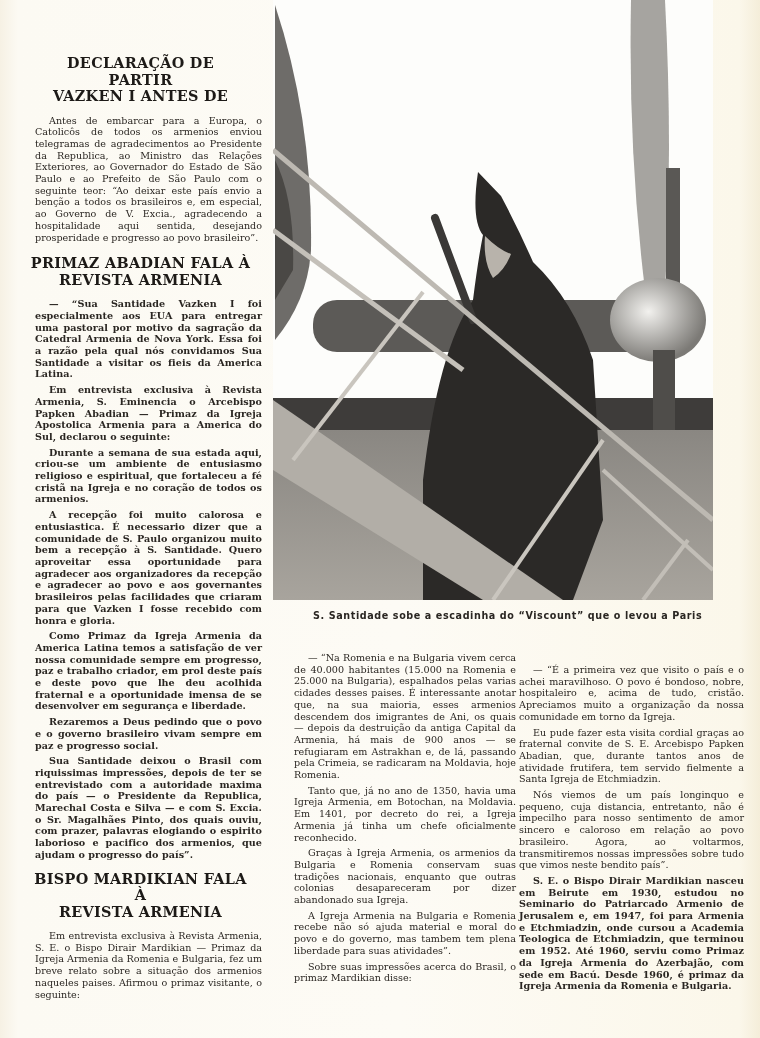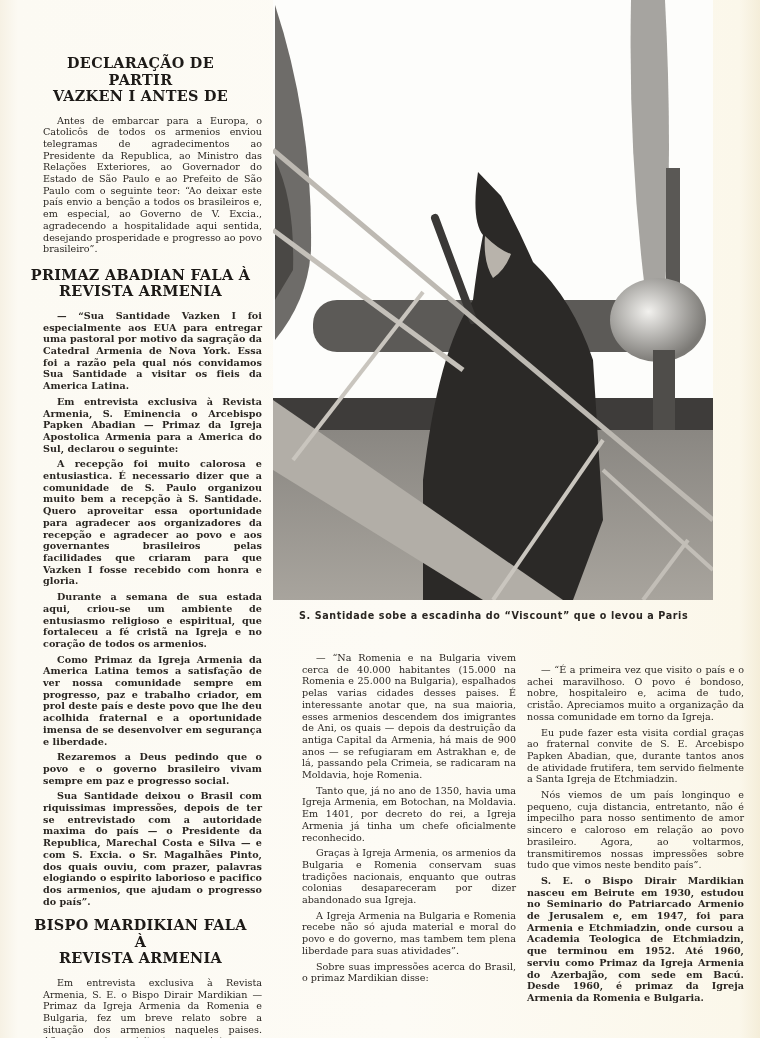--- a/index.html
+++ b/index.html
@@ -5,37 +5,37 @@
   html, body { margin: 0; padding: 0; }
   body {
     width: 760px; height: 1038px; overflow: hidden;
     background: #fbf8ef;
     font-family: "DejaVu Serif", "Liberation Serif", serif;
     color: #2a2622;
     position: relative;
   }
   .page { position: absolute; inset: 0; background: linear-gradient(90deg, #f6f1e4 0px, #fcfaf3 18px, #fdfbf5 400px, #fbf7ea 740px, #f4edd9 760px); }
   .col { position: absolute; font-size: 9.6px; line-height: 11.7px; text-align: justify; }
-  .col p { margin: 0 0 4px 16px; text-indent: 14px; }
+  .col p { margin: 0 0 4px 8px; text-indent: 14px; }
   .col p.bold { font-weight: bold; letter-spacing: 0.05px; }
   .col-left { left: 27px; top: 55px; width: 235px; }
   .col-mid { left: 286px; top: 652px; width: 230px; }
   .col-right { left: 511px; top: 664px; width: 233px; }
   .headline {
     font-family: "DejaVu Serif", serif; font-weight: bold;
     font-size: 14.4px; line-height: 16.5px; text-align: center;
     margin: 0 8px 10px 0; letter-spacing: 0.3px; color: #1d1a17;
   }
   .headline span { display: block; }
   .photo {
     position: absolute; left: 273px; top: 0; width: 440px; height: 600px;
     background: #fdfdfb; overflow: hidden;
   }
   .caption {
-    position: absolute; left: 299px; top: 610px; width: 420px;
+    position: absolute; left: 313px; top: 610px; width: 420px;
     font-weight: bold; font-size: 9.6px; letter-spacing: 0.6px; color: #2a2622;
     font-family: "DejaVu Sans", sans-serif;
   }
 </style>
 </head>
 <body>
 
 <div class="page">
 
   <div class="col col-left">
@@ -45,22 +45,22 @@
       <span>VAZKEN I ANTES DE</span>
     </div>
     <p>Antes de embarcar para a Europa, o Catolicôs de todos os armenios enviou telegramas de agradecimentos ao Presidente da Republica, ao Ministro das Relações Exteriores, ao Governador do Estado de São Paulo e ao Prefeito de São Paulo com o seguinte teor: “Ao deixar este país envio a benção a todos os brasileiros e, em especial, ao Governo de V. Excia., agradecendo a hospitalidade aqui sentida, desejando prosperidade e progresso ao povo brasileiro”.</p>
 
     <div class="headline" style="margin-top:12px">
       <span>PRIMAZ ABADIAN FALA À</span>
       <span>REVISTA ARMENIA</span>
     </div>
     <p class="bold">— “Sua Santidade Vazken I foi especialmente aos EUA para entregar uma pastoral por motivo da sagração da Catedral Armenia de Nova York. Essa foi a razão pela qual nós convidamos Sua Santidade a visitar os fieis da America Latina.</p>
     <p class="bold">Em entrevista exclusiva à Revista Armenia, S. Eminencia o Arcebispo Papken Abadian — Primaz da Igreja Apostolica Armenia para a America do Sul, declarou o seguinte:</p>
+    <p class="bold">Durante a semana de sua estada aqui, criou-se um ambiente de entusiasmo religioso e espiritual, que fortaleceu a fé cristã na Igreja e no coração de todos os armenios.</p>
     <p class="bold">A recepção foi muito calorosa e entusiastica. É necessario dizer que a comunidade de S. Paulo organizou muito bem a recepção à S. Santidade. Quero aproveitar essa oportunidade para agradecer aos organizadores da recepção e agradecer ao povo e aos governantes brasileiros pelas facilidades que criaram para que Vazken I fosse recebido com honra e gloria.</p>
-    <p class="bold">Durante a semana de sua estada aqui, criou-se um ambiente de entusiasmo religioso e espiritual, que fortaleceu a fé cristã na Igreja e no coração de todos os armenios.</p>
     <p class="bold">Como Primaz da Igreja Armenia da America Latina temos a satisfação de ver nossa comunidade sempre em progresso, paz e trabalho criador, em prol deste país e deste povo que lhe deu acolhida fraternal e a oportunidade imensa de se desenvolver em segurança e liberdade.</p>
     <p class="bold">Rezaremos a Deus pedindo que o povo e o governo brasileiro vivam sempre em paz e progresso social.</p>
     <p class="bold">Sua Santidade deixou o Brasil com riquissimas impressões, depois de ter se entrevistado com a autoridade maxima do país — o Presidente da Republica, Marechal Costa e Silva — e com S. Excia. o Sr. Magalhães Pinto, dos quais ouviu, com prazer, palavras elogiando o espirito laborioso e pacifico dos armenios, que ajudam o progresso do país”.</p>
 
     <div class="headline" style="margin-top:10px">
       <span>BISPO MARDIKIAN FALA À</span>
       <span>REVISTA ARMENIA</span>
     </div>
     <p>Em entrevista exclusiva à Revista Armenia, S. E. o Bispo Dirair Mardikian — Primaz da Igreja Armenia da Romenia e Bulgaria, fez um breve relato sobre a situação dos armenios naqueles paises. Afirmou o primaz visitante, o seguinte:</p>
   </div>

